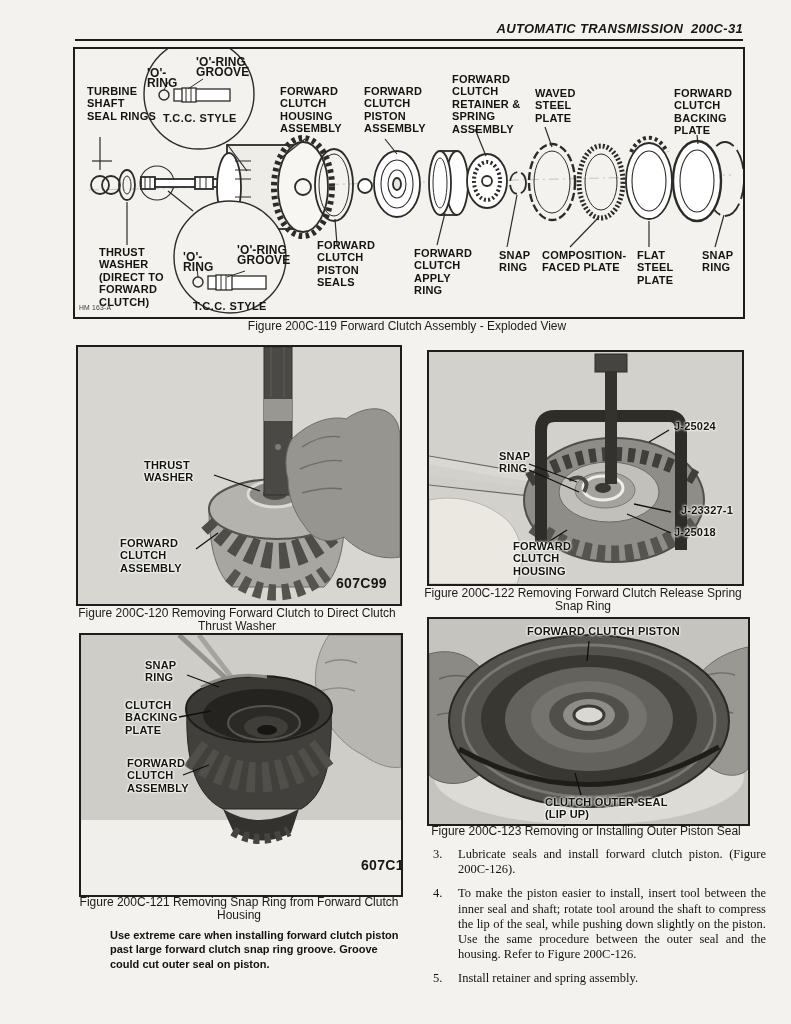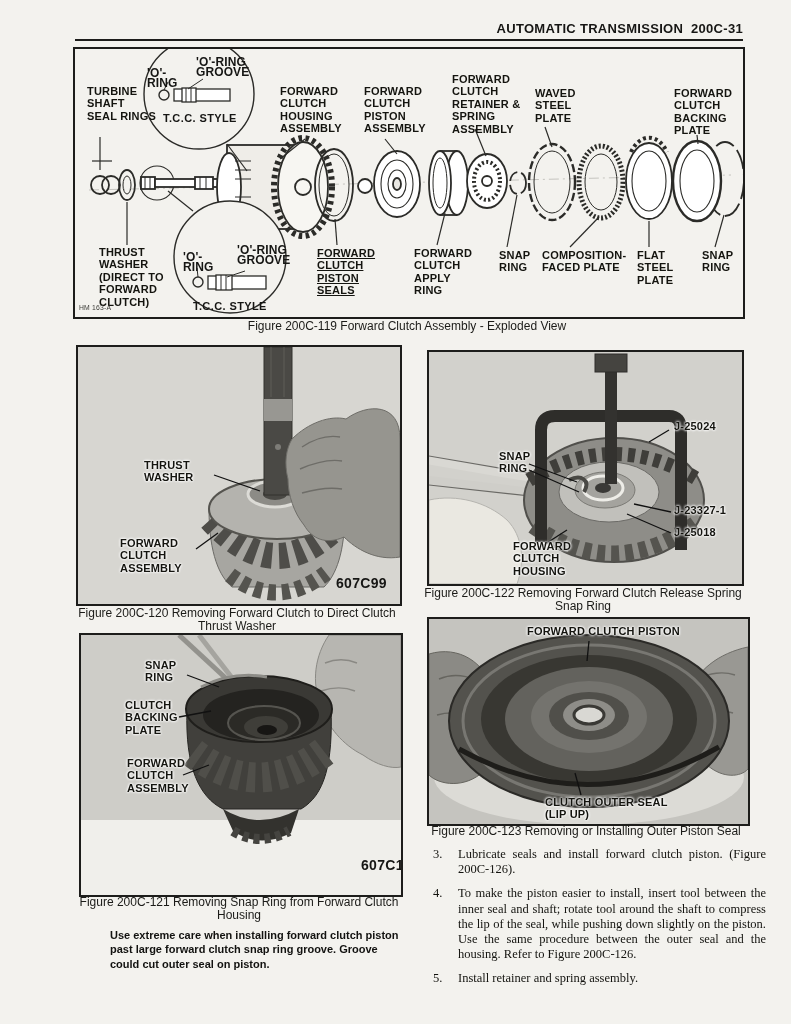--- a/index.html
+++ b/index.html
@@ -1,18 +1,18 @@
 <!DOCTYPE html>
 <html><head>
 <meta charset="utf-8">
 <style>
   html,body{margin:0;padding:0;background:#e7e6e2;}
   .page{position:relative;width:791px;height:1024px;background:#f3f2ee;overflow:hidden;
         font-family:"Liberation Sans",sans-serif;color:#161614;}
-  .abs{position:absolute;}
+  .abs{position:absolute;font-style:italic;}
   
   .hdr{font-weight:bold;font-size:13px;letter-spacing:.3px;white-space:nowrap;}
   .rule{background:#1d1d1b;height:2px;}
   
   .figbox{position:absolute;border:2px solid #1d1d1b;background:#f3f2ee;overflow:hidden;}
   
   .lbl{position:absolute;font-weight:bold;font-size:11px;line-height:12.4px;letter-spacing:.2px;color:#14140f;}
   .lbl.halo{text-shadow:0 0 3px #fff,0 0 3px #fff,0 0 2px #fff;}
   .lbl-sm{position:absolute;font-weight:bold;font-size:12px;line-height:10.2px;letter-spacing:.1px;}
   .tcc{position:absolute;font-weight:bold;font-size:11px;letter-spacing:.4px;white-space:nowrap;}
@@ -179,21 +179,21 @@
     <div class="lbl" style="left:205px;top:36px;width:78px;">FORWARD CLUTCH HOUSING ASSEMBLY</div>
     <div class="lbl" style="left:289px;top:36px;width:78px;">FORWARD CLUTCH PISTON ASSEMBLY</div>
     <div class="lbl" style="left:377px;top:24px;width:88px;">FORWARD CLUTCH RETAINER &amp; SPRING ASSEMBLY</div>
     <div class="lbl" style="left:460px;top:38px;width:52px;">WAVED STEEL PLATE</div>
     <div class="lbl" style="left:599px;top:38px;width:70px;">FORWARD CLUTCH BACKING PLATE</div>
 
     <div class="lbl" style="left:24px;top:197px;width:84px;">THRUST WASHER (DIRECT TO FORWARD CLUTCH)</div>
     <div class="lbl-sm" style="left:108px;top:203px;width:48px;">'O'-RING</div>
     <div class="lbl-sm" style="left:162px;top:196px;width:50px;">'O'-RING GROOVE</div>
     <div class="tcc" style="left:118px;top:251px;">T.C.C. STYLE</div>
-    <div class="lbl" style="left:242px;top:198px;width:64px;text-decoration:underline;">FORWARD CLUTCH PISTON SEALS</div>
+    <div class="lbl" style="left:242px;top:190px;width:64px;">FORWARD CLUTCH PISTON SEALS</div>
     <div class="lbl" style="left:339px;top:198px;width:58px;">FORWARD CLUTCH APPLY RING</div>
     <div class="lbl" style="left:424px;top:200px;width:44px;">SNAP RING</div>
     <div class="lbl" style="left:467px;top:200px;width:95px;">COMPOSITION-FACED PLATE</div>
     <div class="lbl" style="left:562px;top:200px;width:48px;">FLAT STEEL PLATE</div>
     <div class="lbl" style="left:627px;top:200px;width:44px;">SNAP RING</div>
     <div class="hmcode" style="left:4px;top:255px;">HM 163-A</div>
   </div>
   <div class="cap" style="left:73px;top:320px;width:668px;">Figure 200C-119 Forward Clutch Assembly - Exploded View</div>
 
   <div class="figbox" style="left:76px;top:345px;width:322px;height:257px;">
@@ -257,21 +257,21 @@
         <line x1="240" y1="78" x2="220" y2="90"></line>
         <line x1="100" y1="112" x2="148" y2="130"></line>
         <line x1="100" y1="118" x2="150" y2="140"></line>
         <line x1="242" y1="160" x2="205" y2="152"></line>
         <line x1="242" y1="181" x2="198" y2="162"></line>
         <line x1="110" y1="196" x2="138" y2="178"></line>
       </g>
     </svg>
     <div class="lbl halo" style="left:245px;top:68px;width:60px;">J-25024</div>
     <div class="lbl halo" style="left:70px;top:98px;width:44px;">SNAP RING</div>
-    <div class="lbl halo" style="left:245px;top:152px;width:66px;">J-23327-1</div>
+    <div class="lbl halo" style="left:245px;top:152px;width:66px;text-align:center;">J-23327-1</div>
     <div class="lbl halo" style="left:245px;top:174px;width:60px;">J-25018</div>
     <div class="lbl halo" style="left:84px;top:188px;width:72px;">FORWARD CLUTCH HOUSING</div>
   </div>
   <div class="cap" style="left:418px;top:587px;width:330px;">Figure 200C-122 Removing Forward Clutch Release Spring Snap Ring</div>
 
   <div class="figbox" style="left:79px;top:633px;width:320px;height:260px;">
     <svg width="320" height="260" viewBox="0 0 320 260">
       <rect x="0" y="0" width="320" height="200" fill="#cecdc8"></rect>
       <rect x="0" y="185" width="320" height="75" fill="#f0efeb"></rect>
       <g>

